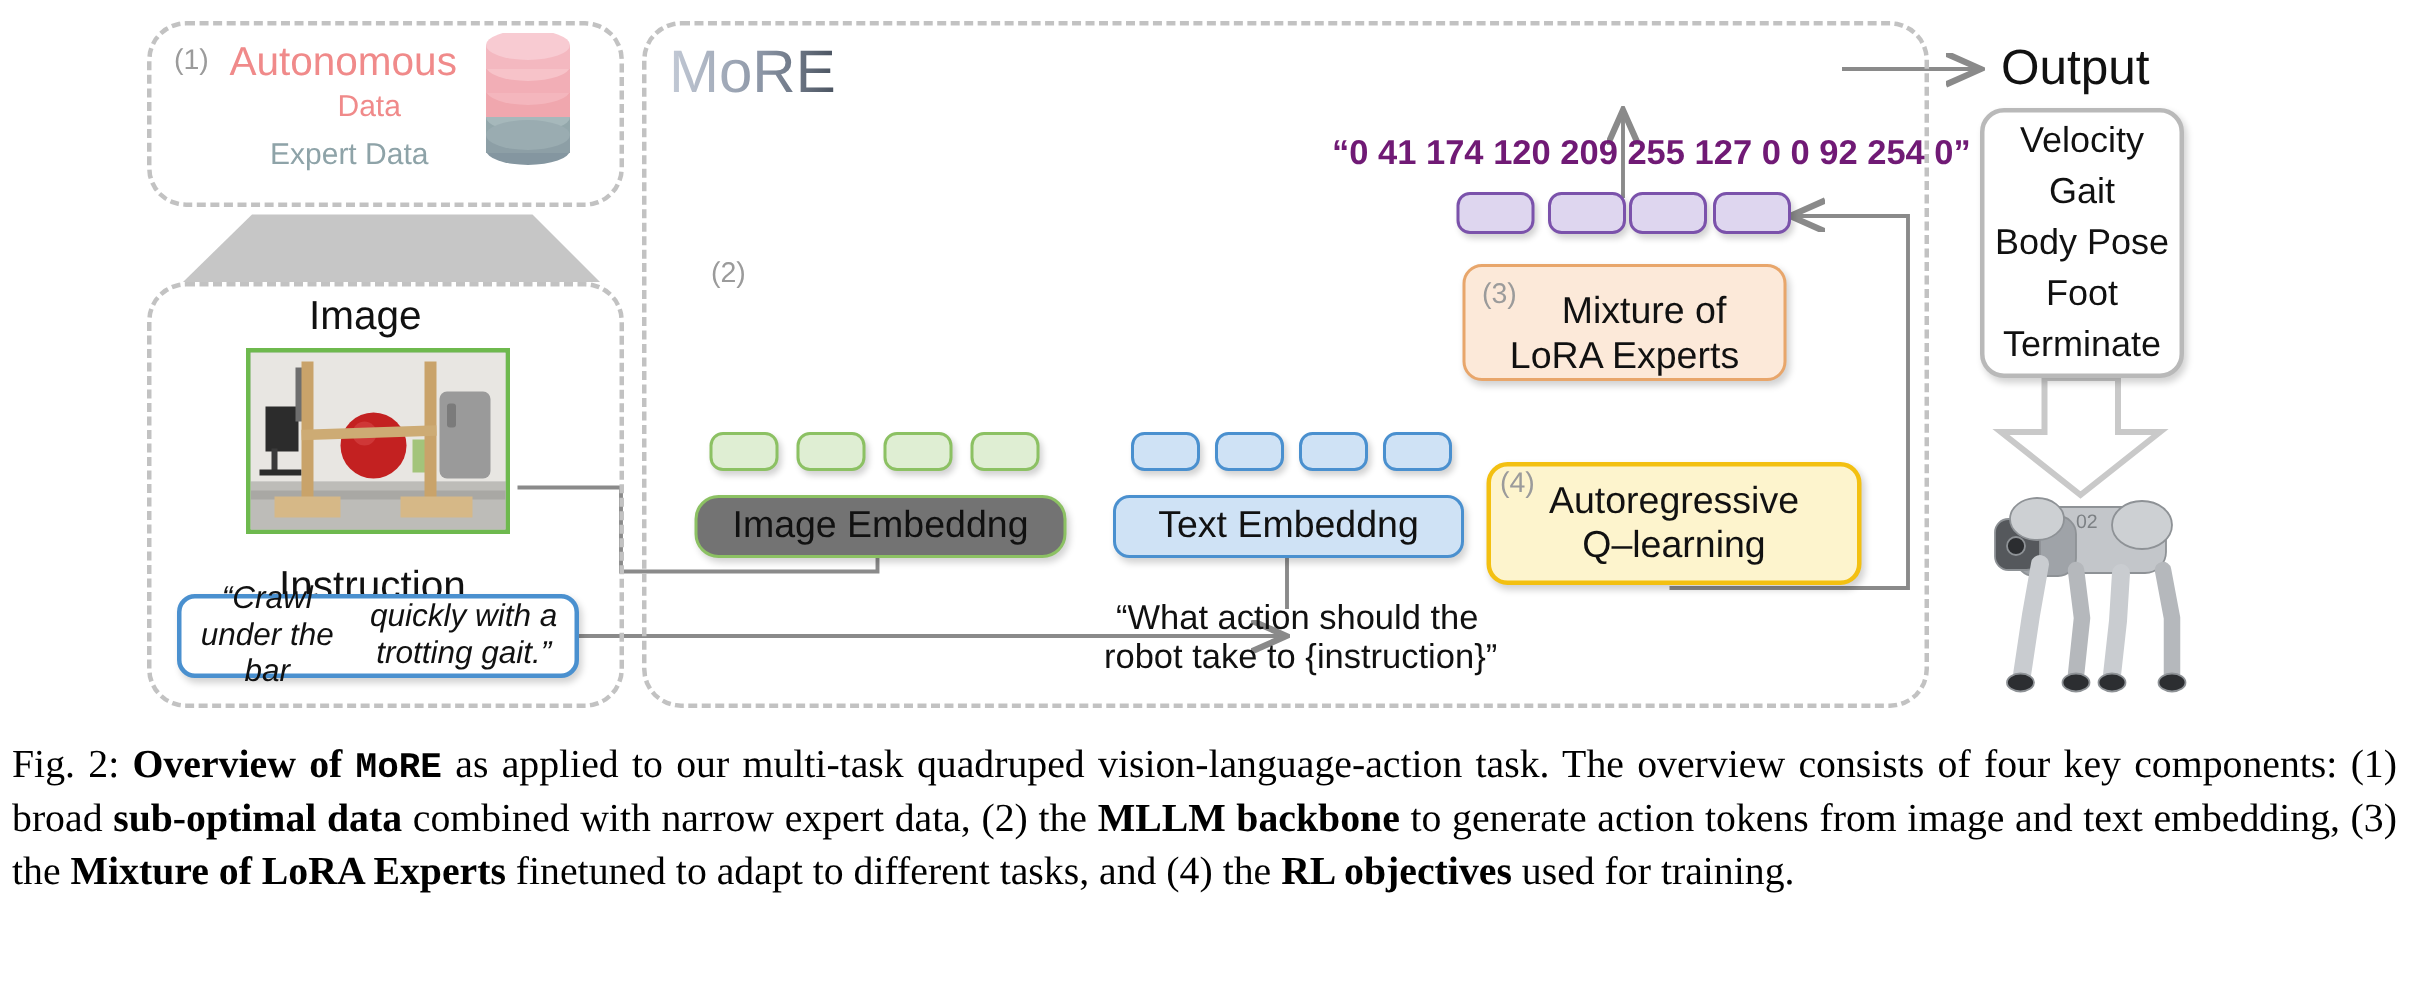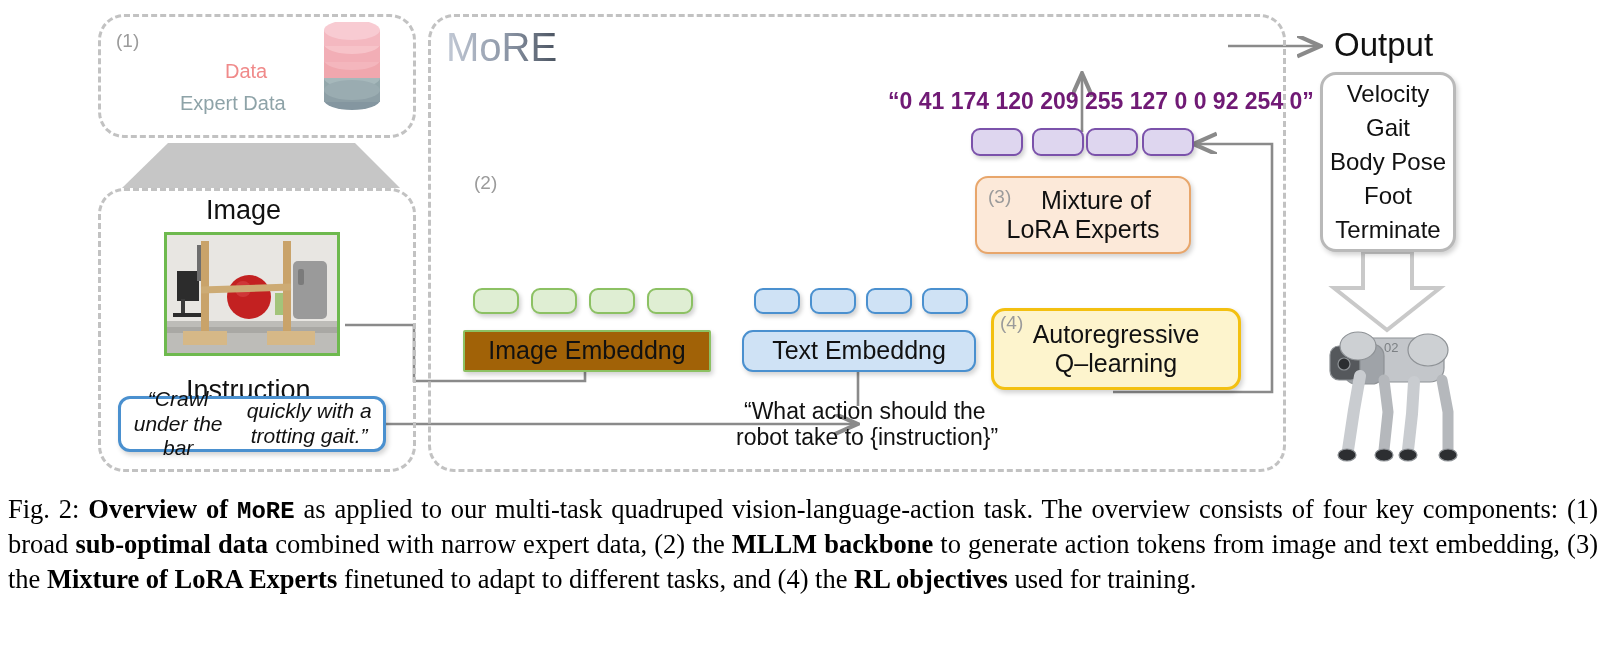--- a/index.html
+++ b/index.html
@@ -70,20 +70,21 @@
 
     <path d="M1228,46 L1318,46" fill="none" stroke="#8a8a8a" stroke-width="2.6" marker-end="url(#ah)"></path>
 
     <path d="M1113,392 L1272,392 L1272,144 L1196,144" fill="none" stroke="#8a8a8a" stroke-width="2.6" marker-end="url(#ah)"></path>
 
     <polygon points="1363,252 1412,252 1412,288 1440,288 1387,330 1334,288 1363,288" fill="#ffffff" stroke="#c9c9c9" stroke-width="4"></polygon>
   </svg>
 
   <div class="dashed" style="left:98px;top:14px;width:312px;height:118px;"></div>
   <div class="numtag" style="left:116px;top:30px;">(1)</div>
+  <div class="plain" style="left:153px;top:26px;font-size:27px;color:#f08a8a;">Autonomous</div>
   <div class="plain" style="left:225px;top:60px;font-size:20px;color:#f08a8a;">Data</div>
   <div class="plain" style="left:180px;top:92px;font-size:20px;color:#8ea3a8;">Expert Data</div>
 
   <div class="abs" style="left:316px;top:22px;width:72px;height:100px;">
     <svg width="72" height="100" viewBox="0 0 72 100">
       <g>
         <ellipse cx="36" cy="66" rx="28" ry="10" fill="#93a7ab"></ellipse>
         <rect x="8" y="56" width="56" height="22" fill="#93a7ab"></rect>
         <ellipse cx="36" cy="56" rx="28" ry="10" fill="#a6b8bb"></ellipse>
         <ellipse cx="36" cy="78" rx="28" ry="10" fill="#8496a0"></ellipse>
@@ -154,32 +155,32 @@
 
   <div class="num" style="left:888px;top:88px;font-size:23px;">“0 41 174 120 209 255 127 0 0 92 254 0”</div>
 
   <div class="chip purple" style="left:971px;top:128px;width:52px;height:28px;"></div>
   <div class="chip purple" style="left:1032px;top:128px;width:52px;height:28px;"></div>
   <div class="chip purple" style="left:1086px;top:128px;width:52px;height:28px;"></div>
   <div class="chip purple" style="left:1142px;top:128px;width:52px;height:28px;"></div>
 
   <div class="numtag" style="left:474px;top:172px;">(2)</div>
 
-  <div class="node" style="left:975px;top:176px;width:216px;height:78px;background:#fce9d9;border:2.5px solid #e8a66b;border-radius:13px;flex-direction:column;font-size:25px;">
+  <div class="node" style="left:975px;top:176px;width:216px;height:78px;background:#fce9d9;border:2.5px solid #e8a66b;border-radius:13px;flex-direction:column;font-size:25px;justify-content:flex-end;">
     <div style="padding-left:26px;">Mixture of</div>
     <div>LoRA Experts</div>
   </div>
   <div class="numtag" style="left:988px;top:186px;">(3)</div>
 
   <div class="chip green" style="left:473px;top:288px;width:46px;height:26px;"></div>
   <div class="chip green" style="left:531px;top:288px;width:46px;height:26px;"></div>
   <div class="chip green" style="left:589px;top:288px;width:46px;height:26px;"></div>
   <div class="chip green" style="left:647px;top:288px;width:46px;height:26px;"></div>
 
-  <div class="node" style="left:463px;top:330px;width:248px;height:42px;background:#a16207;border:2.5px solid #8cc163;border-radius:2px;font-size:25px;">
+  <div class="node" style="left:463px;top:330px;width:248px;height:42px;background:#737373;border:2.5px solid #8cc163;border-radius:16px;font-size:25px;">
     <span>Image Embeddng</span>
   </div>
 
   <div class="chip blue" style="left:754px;top:288px;width:46px;height:26px;"></div>
   <div class="chip blue" style="left:810px;top:288px;width:46px;height:26px;"></div>
   <div class="chip blue" style="left:866px;top:288px;width:46px;height:26px;"></div>
   <div class="chip blue" style="left:922px;top:288px;width:46px;height:26px;"></div>
 
   <div class="node" style="left:742px;top:330px;width:234px;height:42px;background:#cfe2f5;border:2.5px solid #4a90cf;border-radius:11px;font-size:25px;">
     <span>Text Embeddng</span>

